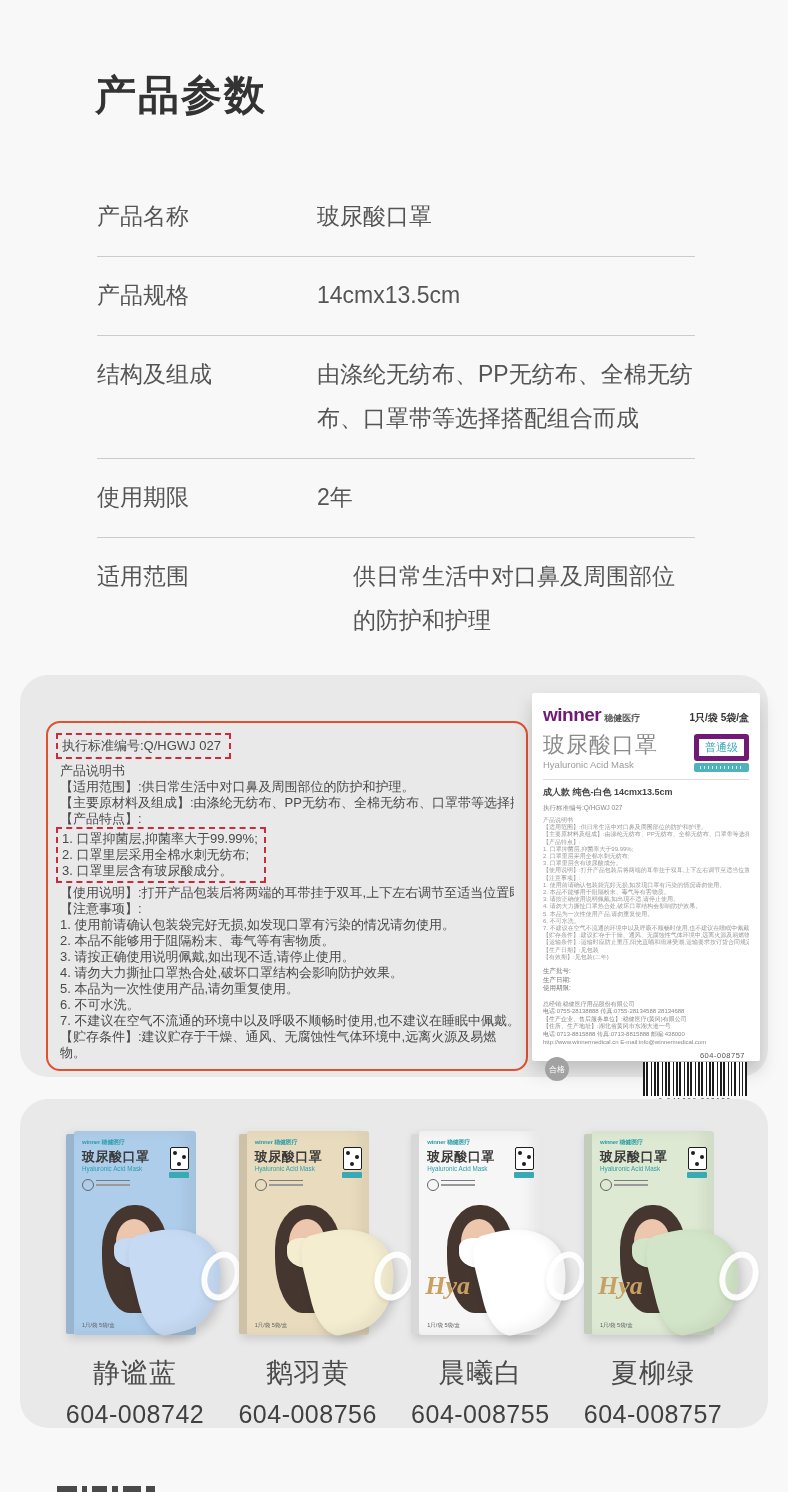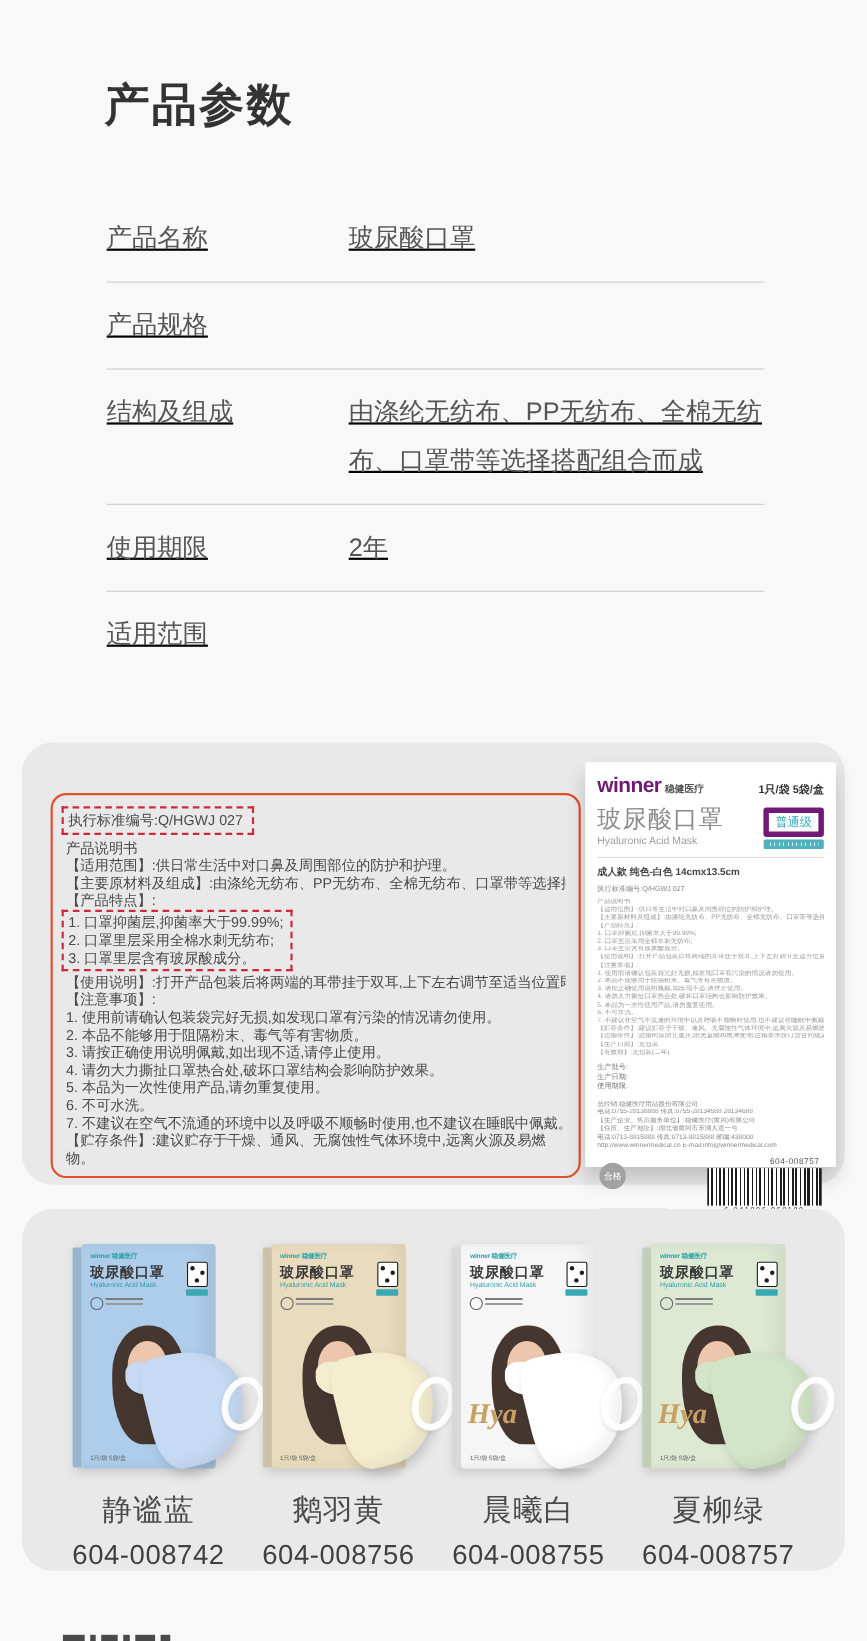--- a/index.html
+++ b/index.html
@@ -3,21 +3,21 @@
 <meta charset="utf-8">
 <style>
   html,body{margin:0;padding:0;}
   body{font-family:"Liberation Sans","DejaVu Sans",sans-serif;background:#f8f8f9;}
   .page{position:relative;width:788px;height:1492px;background:#f8f8f9;overflow:hidden;}
 
   
   .page-title{position:absolute;left:95px;top:68px;font-size:41px;font-weight:700;color:#333;letter-spacing:2px;}
 
   
-  .specs{position:absolute;left:97px;top:178px;width:598px;text-decoration:underline;}
+  .specs{position:absolute;left:97px;top:178px;width:598px;}
   .spec-row{display:flex;padding:16px 0 18px;border-bottom:1px solid #ccc;}
   .spec-row:last-child{border-bottom:none;gap:36px;}
   .spec-label{flex:none;width:220px;font-size:23px;color:#555;line-height:44px;}
   .spec-value{flex:1;font-size:23px;color:#555;line-height:44px;}
 
   
   .card{position:absolute;left:20px;width:748px;background:#e9e9ea;border-radius:28px;}
   .card1{top:675px;height:402px;}
   .card2{top:1099px;height:329px;}
 
@@ -114,31 +114,33 @@
 
   <div class="page-title">产品参数</div>
 
   <div class="specs">
     <div class="spec-row">
       <div class="spec-label">产品名称</div>
       <div class="spec-value">玻尿酸口罩</div>
     </div>
     <div class="spec-row">
       <div class="spec-label">产品规格</div>
+      <div class="spec-value">14cmx13.5cm</div>
     </div>
     <div class="spec-row">
       <div class="spec-label">结构及组成</div>
       <div class="spec-value">由涤纶无纺布、PP无纺布、全棉无纺布、口罩带等选择搭配组合而成</div>
     </div>
     <div class="spec-row">
       <div class="spec-label">使用期限</div>
       <div class="spec-value">2年</div>
     </div>
     <div class="spec-row">
       <div class="spec-label">适用范围</div>
+      <div class="spec-value">供日常生活中对口鼻及周围部位的防护和护理</div>
     </div>
   </div>
 
   <div class="card card1">
 
     <div class="redbox">
       <div>
         <span class="dashed">执行标准编号:Q/HGWJ 027</span>
       </div>
       <div class="ln">产品说明书</div>

